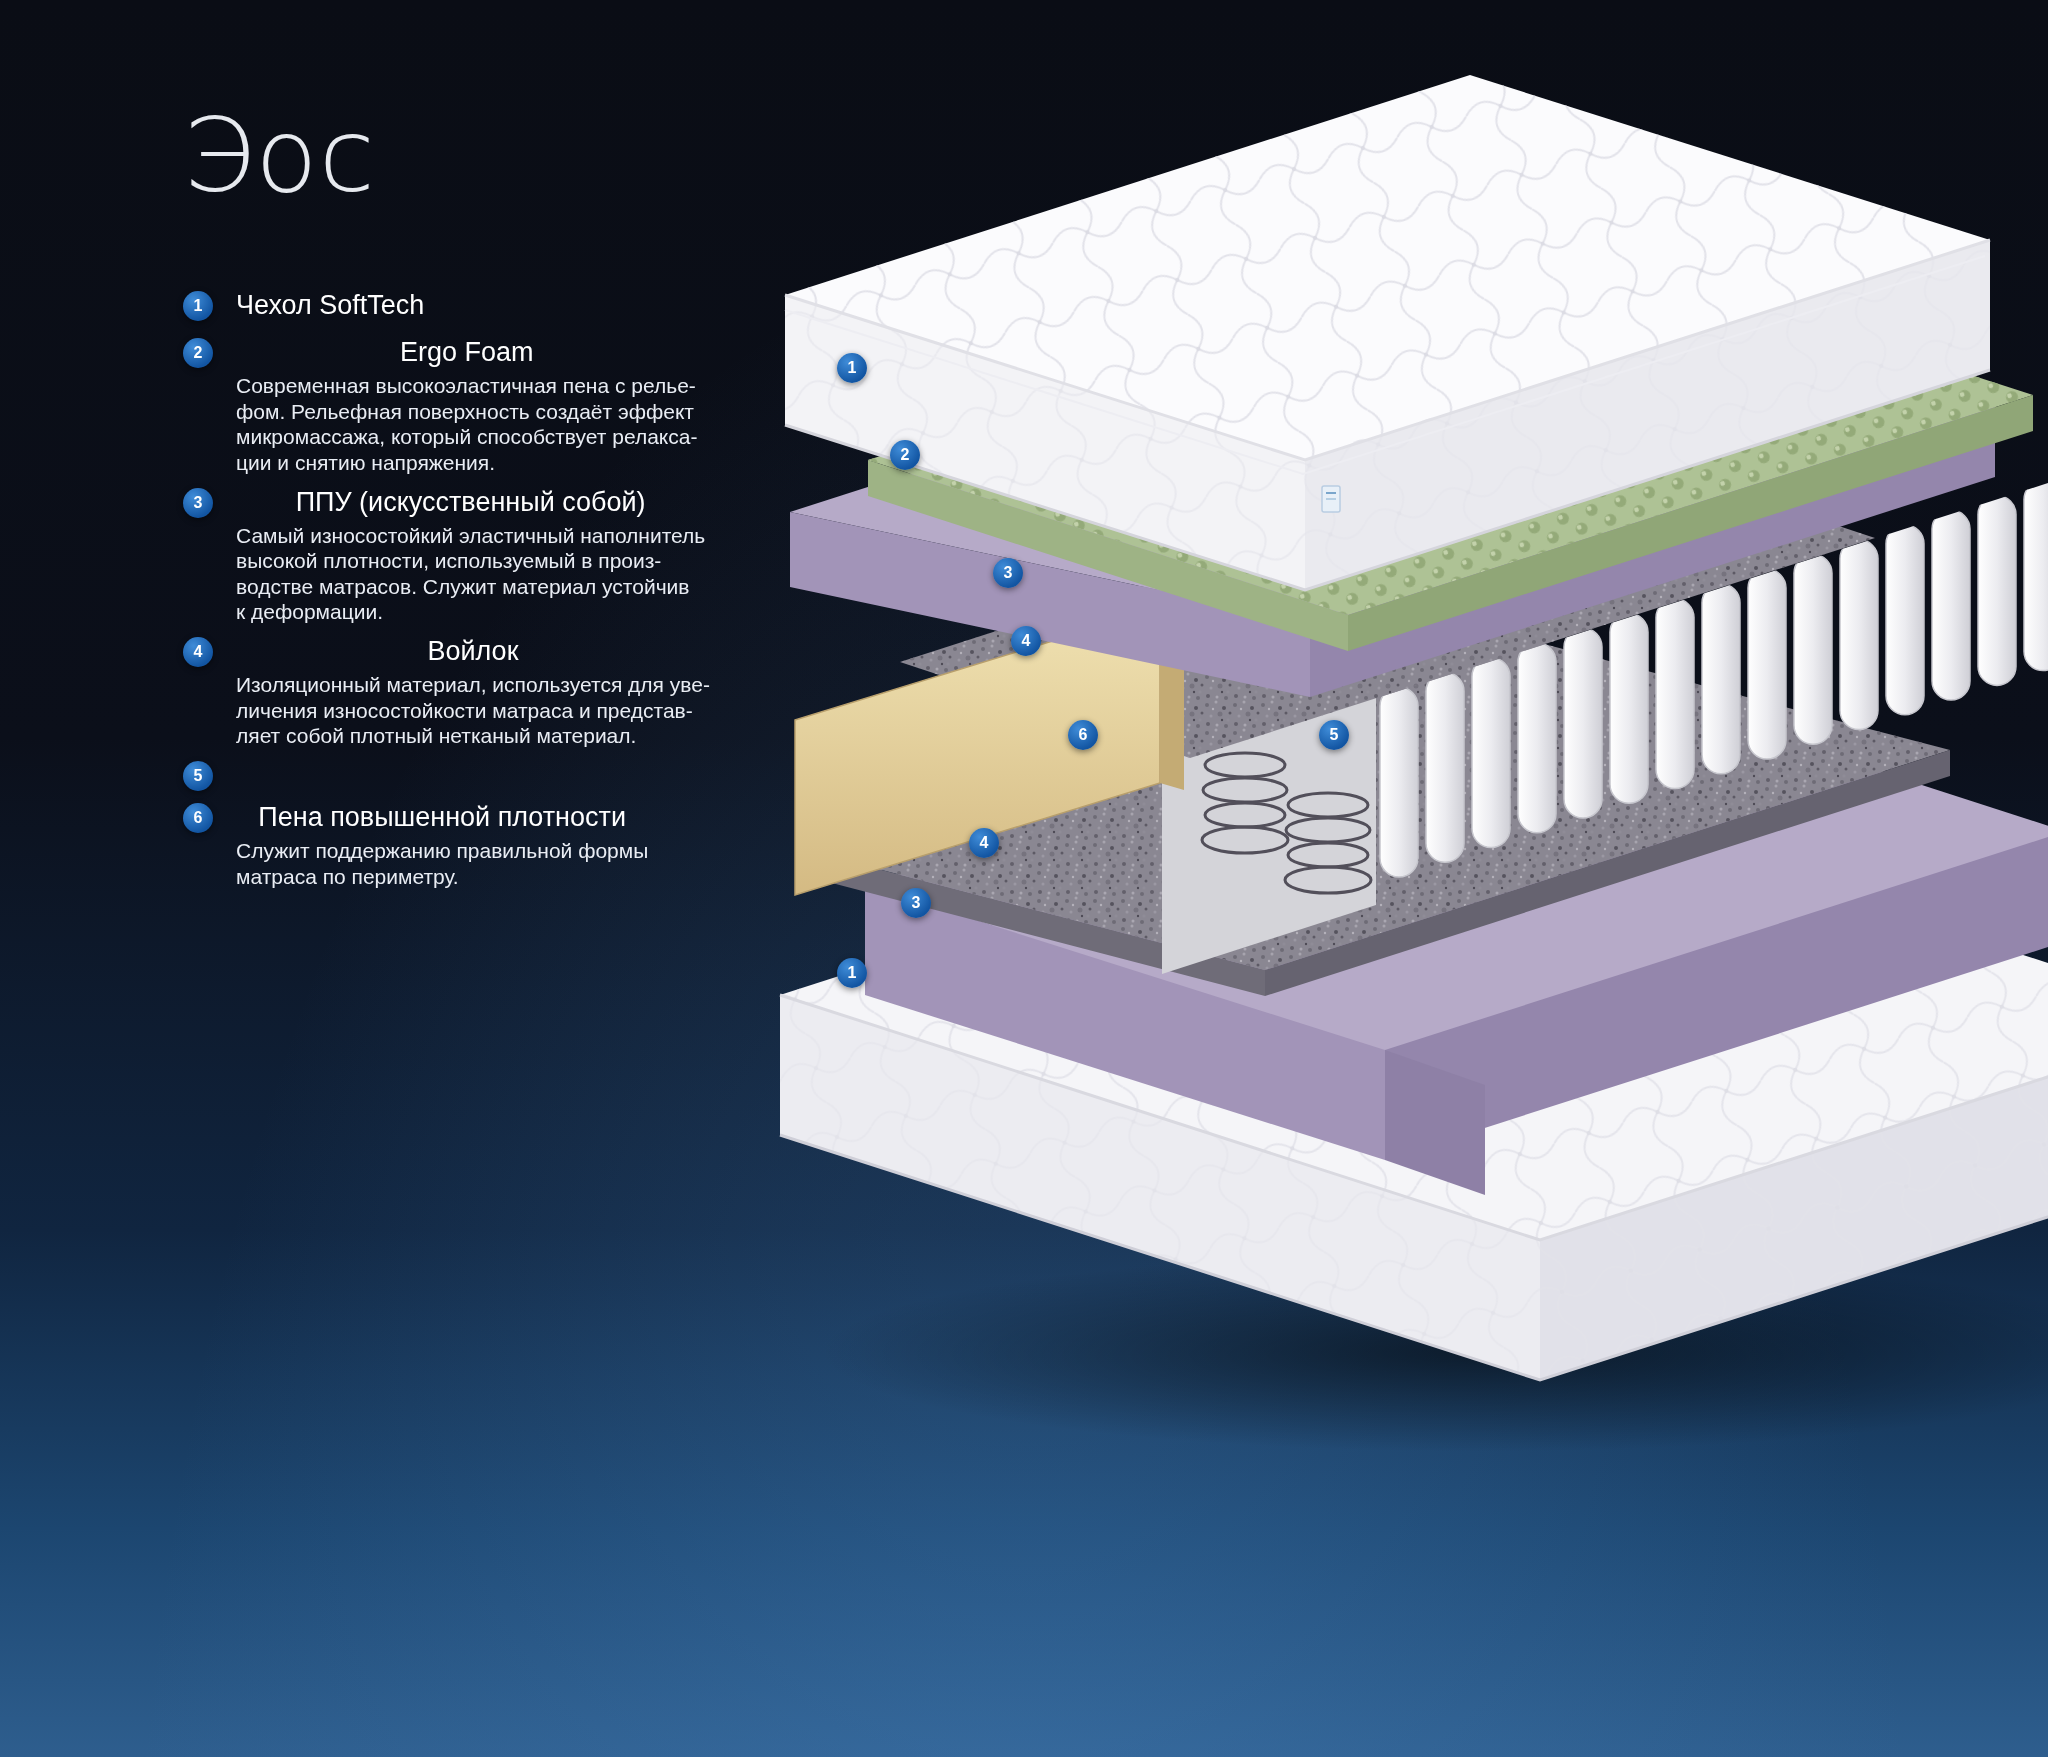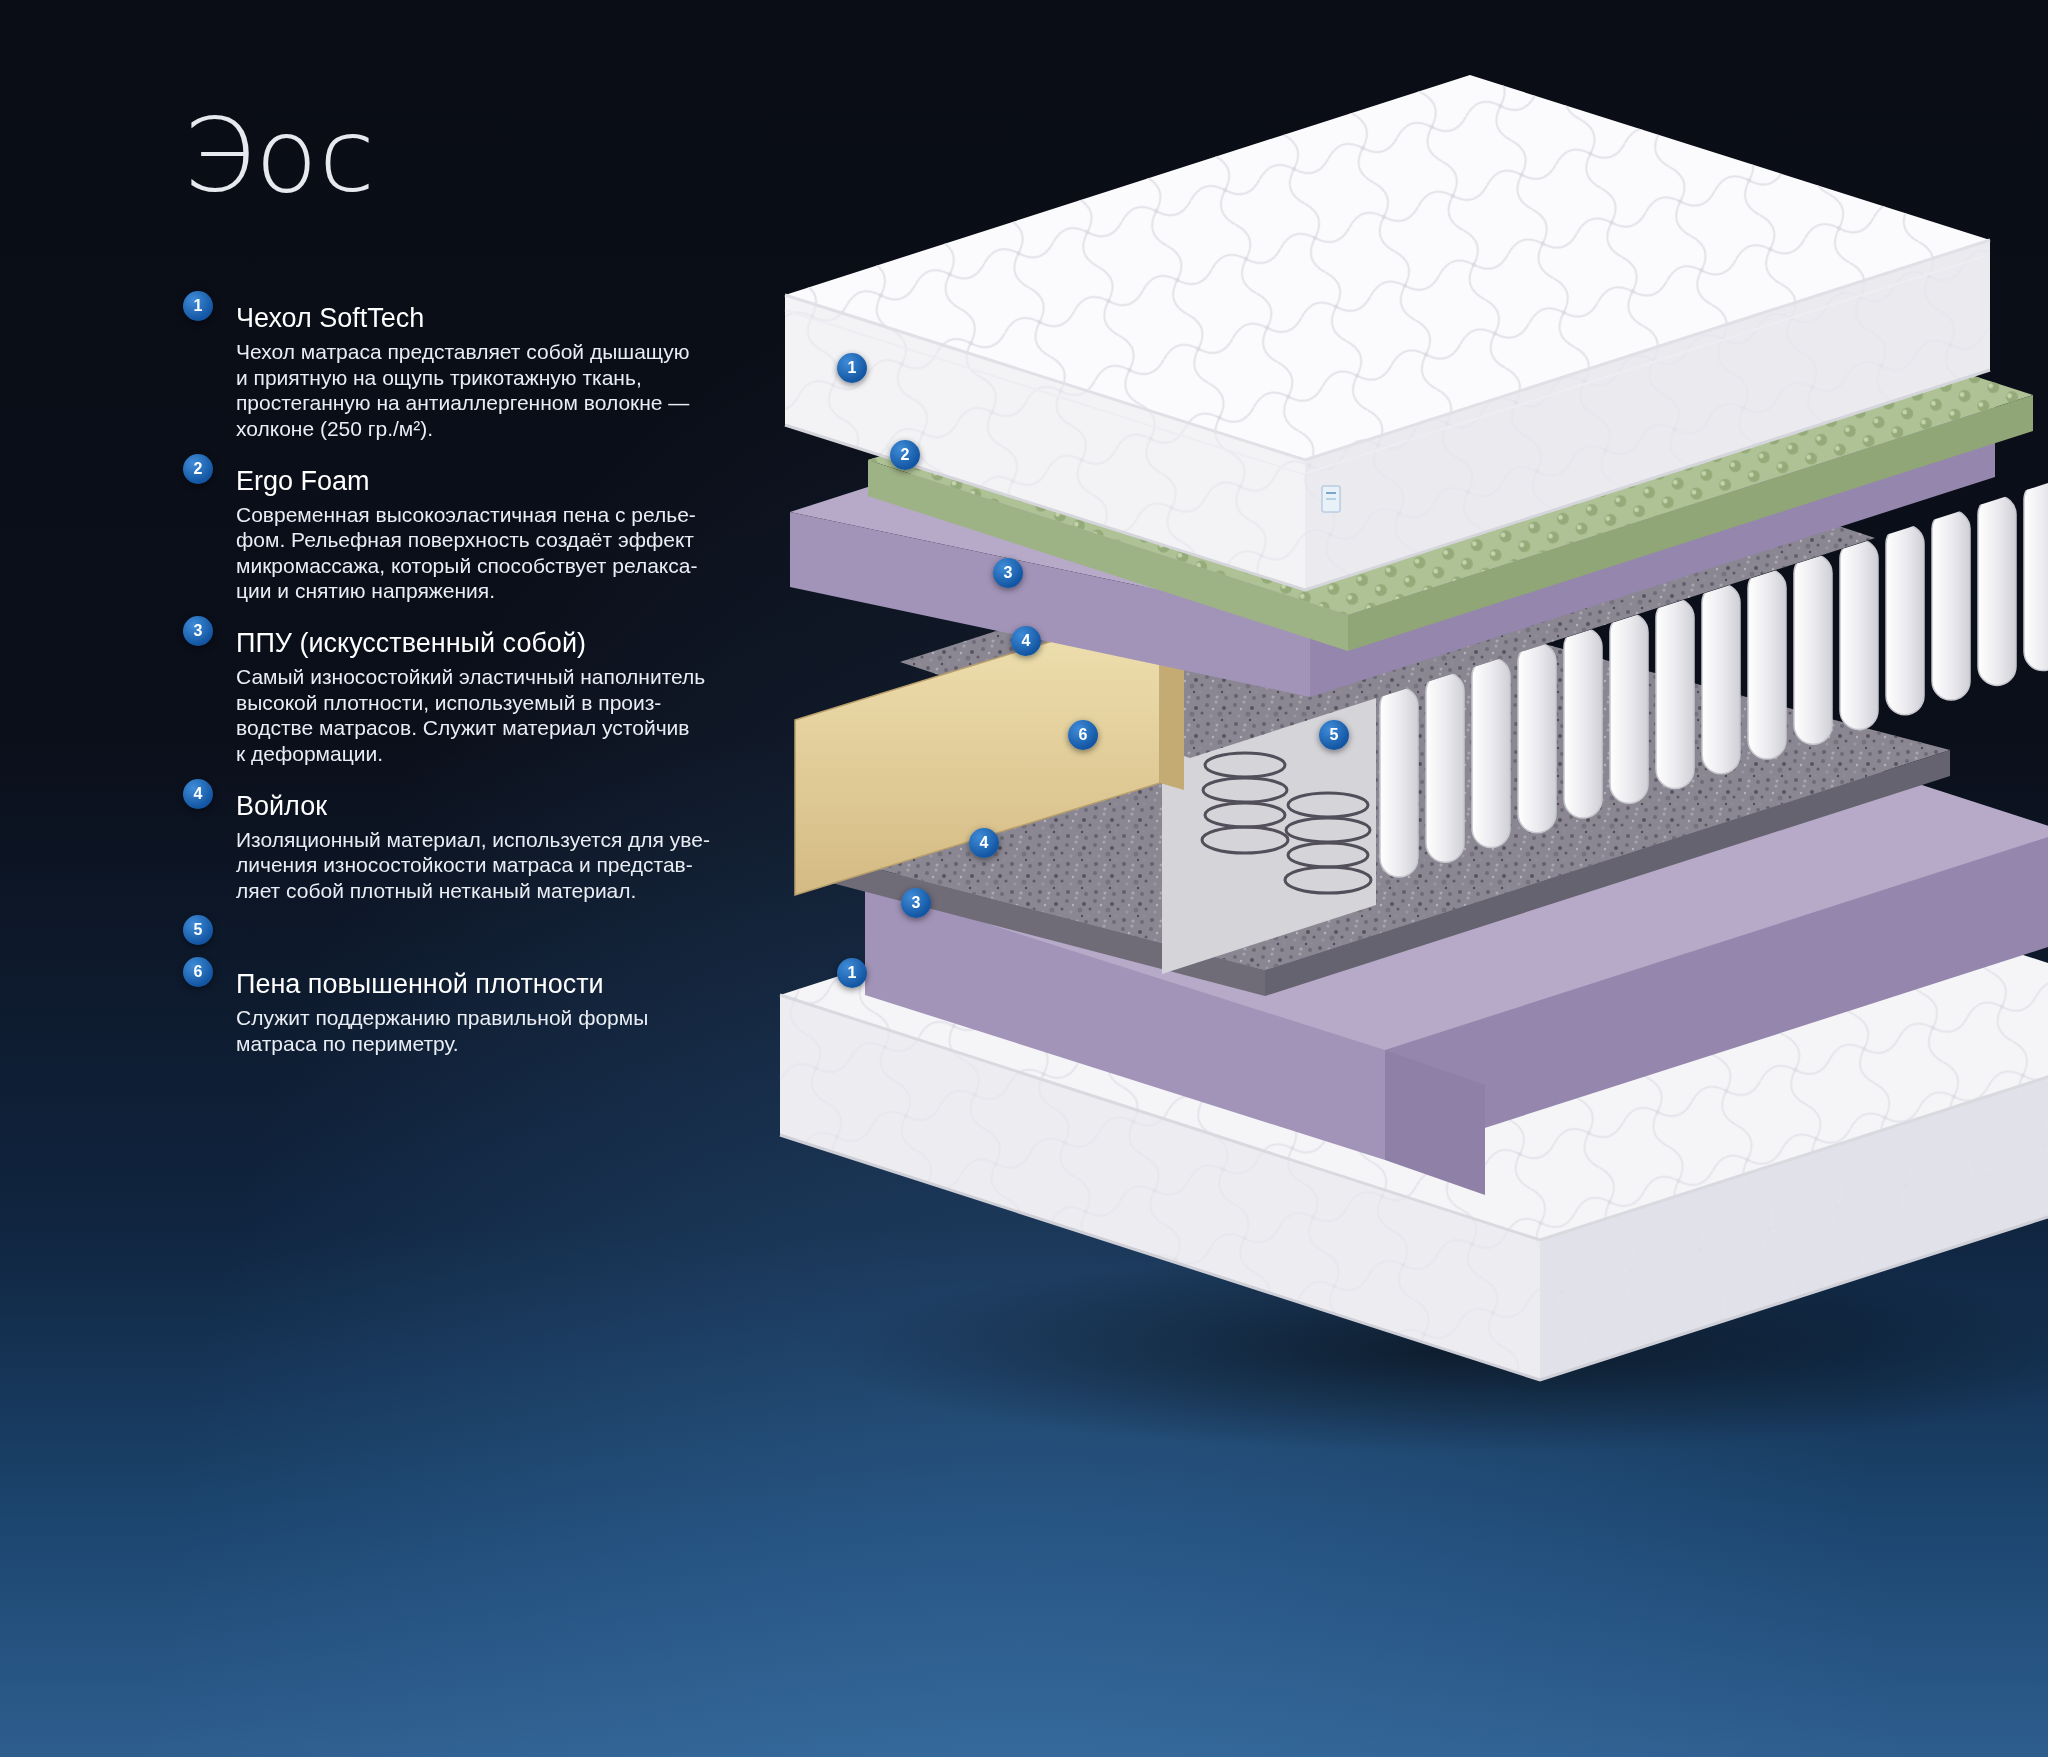--- a/index.html
+++ b/index.html
@@ -14,21 +14,21 @@
         font-weight:100;font-size:102px;line-height:1.1;color:#e6e9ee;letter-spacing:1px;}
   ol.features{list-style:none;margin:0;padding:0;}
   ol.features li{display:flex;align-items:flex-start;margin:0 0 11px 0;}
   .badge{flex:0 0 auto;width:30px;height:30px;border-radius:50%;
         display:flex;align-items:center;justify-content:center;
         font-weight:bold;font-size:16px;color:#ffffff;
         background:radial-gradient(circle at 35% 30%,#3f8cd8,#1255a2 72%);
         box-shadow:0 2px 6px rgba(0,0,0,.45);}
   li .badge{margin:1px 0 0 0;}
   .ft{margin-left:23px;}
-  .ft h3{margin:13px 0 5px 0;font-size:27px;line-height:31px;font-weight:400;color:#ffffff;}
+  .ft h3{margin:0 0 5px 0;font-size:27px;line-height:31px;font-weight:400;color:#ffffff;text-align:center;}
   .ft p{margin:0;font-size:21px;line-height:1.22;font-weight:300;color:#e9edf4;white-space:pre-line;}
   .marker{position:absolute;z-index:3;width:30px;height:30px;border-radius:50%;
         display:flex;align-items:center;justify-content:center;
         font-weight:bold;font-size:16px;color:#fff;
         background:radial-gradient(circle at 35% 30%,#3f8cd8,#1255a2 72%);
         box-shadow:0 2px 6px rgba(0,0,0,.45);}
 </style>
 </head>
 <body>
 
@@ -184,24 +184,20 @@
     </g>
   </svg>
 
   <div class="info">
     <h1 class="title">Эос</h1>
     <ol class="features">
       <li>
         <span class="badge">1</span>
         <div class="ft">
           <h3>Чехол SoftTech</h3>
-          <p>Чехол матраса представляет собой дышащую
-и приятную на ощупь трикотажную ткань,
-простеганную на антиаллергенном волокне —
-холконе (250 гр./м²).</p>
         </div>
       </li>
       <li>
         <span class="badge">2</span>
         <div class="ft">
           <h3>Ergo Foam</h3>
           <p>Современная высокоэластичная пена с релье-
 фом. Рельефная поверхность создаёт эффект
 микромассажа, который способствует релакса-
 ции и снятию напряжения.</p>

